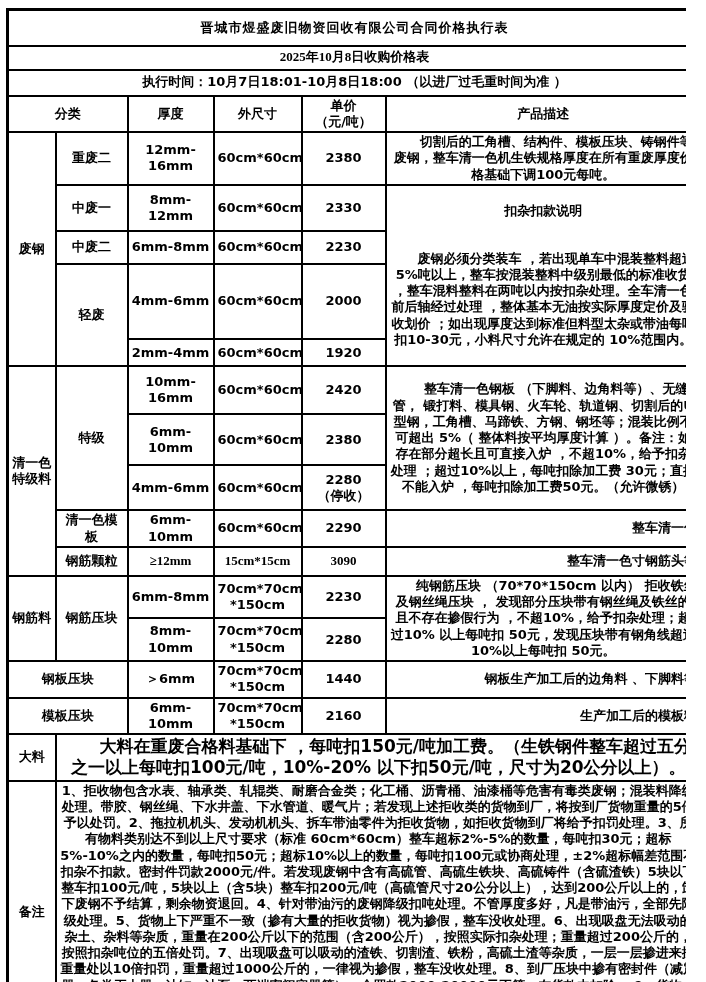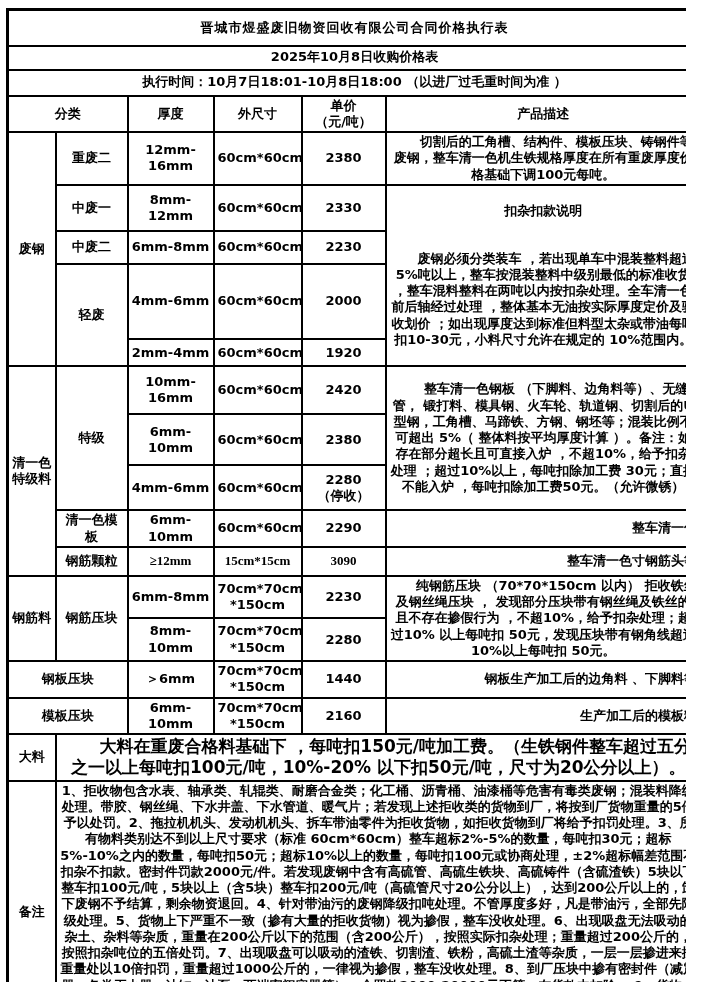--- a/index.html
+++ b/index.html
@@ -23,21 +23,21 @@
     padding:2px 5px;
   }
   td.desc.center{text-align:right;}
   .indent{text-indent:2em;}
   .ded-title{text-align:center;text-indent:0;margin-bottom:15px;}
   td.remark-cell{
     text-align:left;font-size:10.6px;line-height:1.33;white-space:normal;
     vertical-align:middle;padding:4px 6px;
   }
   
-  tr.rt1{height:36px;} tr.rt2{height:24px;} tr.rt3{height:26px;} tr.rhead{height:30px;}
+  tr.rt1{height:36px;} tr.rt2{height:24px;font-family:Liberation Serif, serif;} tr.rt3{height:26px;} tr.rhead{height:30px;}
   tr.r0{height:50px;} tr.r1{height:46px;} tr.r2{height:33px;} tr.r3{height:27px;} tr.r4{height:27px;}
   tr.r5{height:48px;} tr.r6{height:51px;} tr.r7{height:45px;} tr.r8{height:32px;} tr.r9{height:29px;font-family:Liberation Serif, serif;}
   tr.r10{height:40px;} tr.r11{height:40px;} tr.r12{height:36px;} tr.r13{height:36px;}
   tr.r14{height:44px;} tr.r15{height:172px;}
 </style>
 </head>
 <body>
 
 <div class="page">
   <table class="price">

